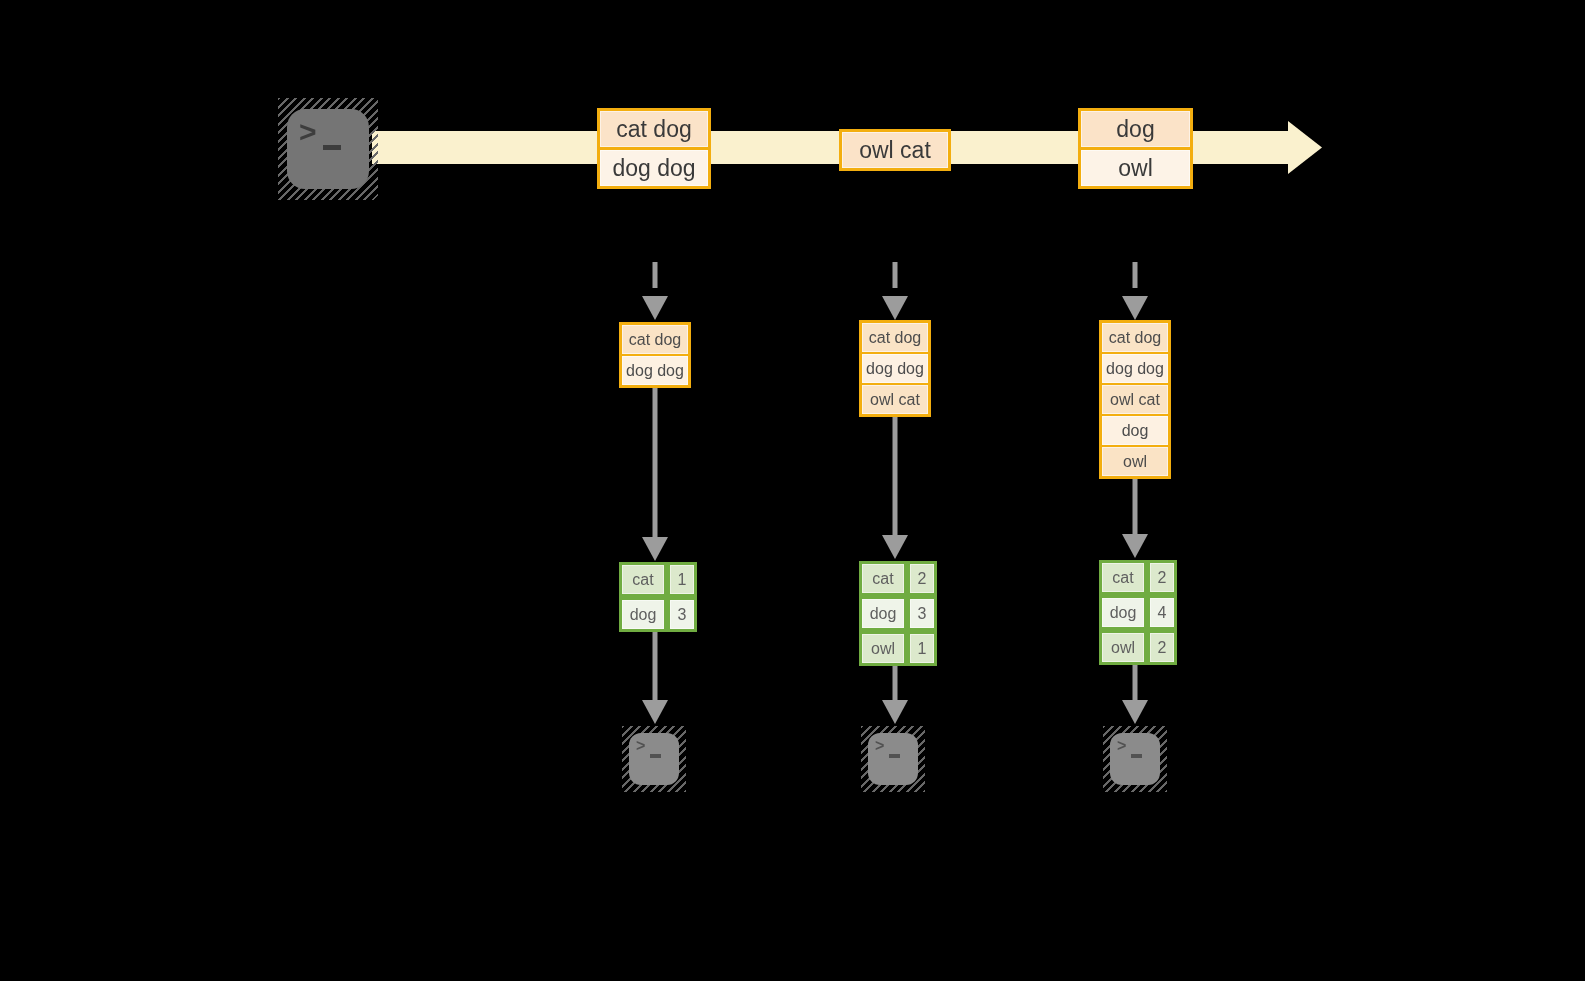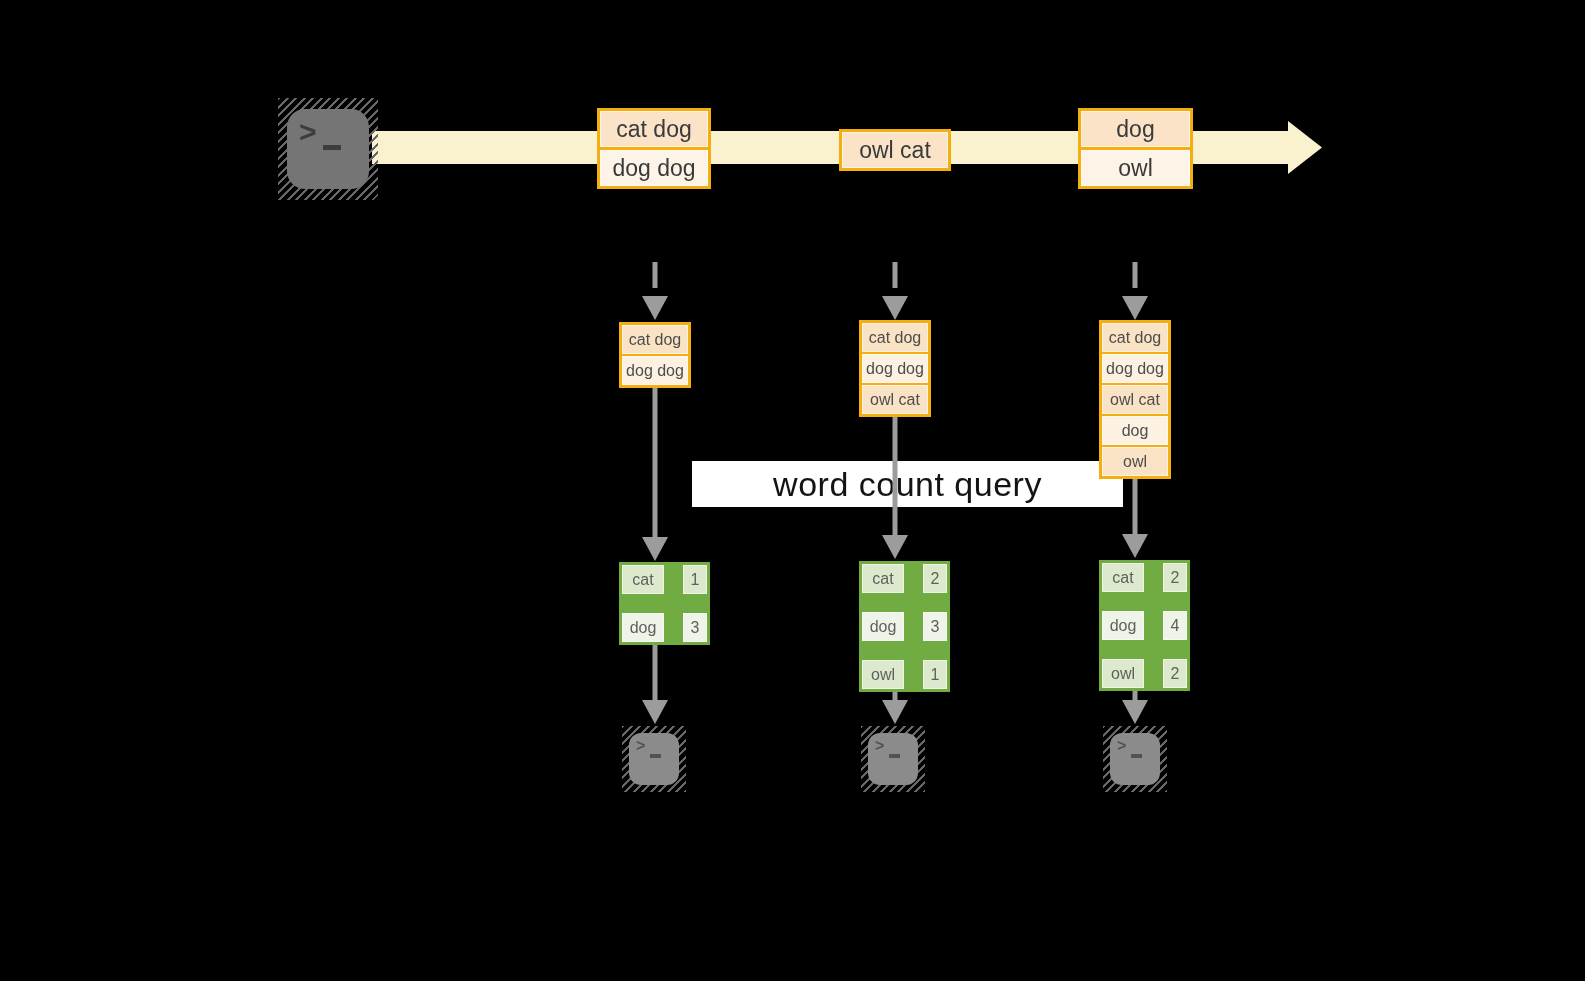--- a/index.html
+++ b/index.html
@@ -46,21 +46,21 @@
   }
   .srow + .srow{margin-top:2px;}
   .speach{background:#FAE3C5;}
   .scream{background:#FDF1E2;}
 
   
   .gtable{
     position:absolute;
     display:grid;
     grid-template-columns:42px 24px;
-    gap:19px;
+    gap:6px;
     background:#70AC41;
     border:3px solid #70AC41;
   }
   .gcell{
     height:29px;
     display:flex;align-items:center;justify-content:center;
     font-size:16px;color:#5f5f5f;
     box-shadow:inset 0 0 0 1px rgba(255,255,255,.5);
   }
   .gdark{background:#DCE9CC;}
@@ -99,23 +99,20 @@
     position:absolute;background:#3d3d3d;
   }
   .term-lg .prompt-underscore{left:36px;top:36px;width:18px;height:5px;}
   .term-sm .prompt-underscore{left:21px;top:21px;width:11px;height:4px;background:#525252;}
 </style>
 </head>
 <body>
 
 <div id="canvas">
 
-  <div class="query-box">
-    <span>word count query</span>
-  </div>
 
   <svg id="arrows" viewBox="0 0 1585 981" xmlns="http://www.w3.org/2000/svg">
 
     <rect x="372" y="131" width="916" height="33" fill="#FAF1CE"></rect>
     <polygon points="1288,121 1322,147.5 1288,174" fill="#FAF1CE"></polygon>
 
     <g stroke="#9C9C9C" stroke-width="5" fill="#9C9C9C">
       <line x1="655" y1="262" x2="655" y2="294" stroke-dasharray="26 10"></line>
       <polygon points="642,296 668,296 655,320" stroke="none"></polygon>
       <line x1="895" y1="262" x2="895" y2="294" stroke-dasharray="26 10"></line>

